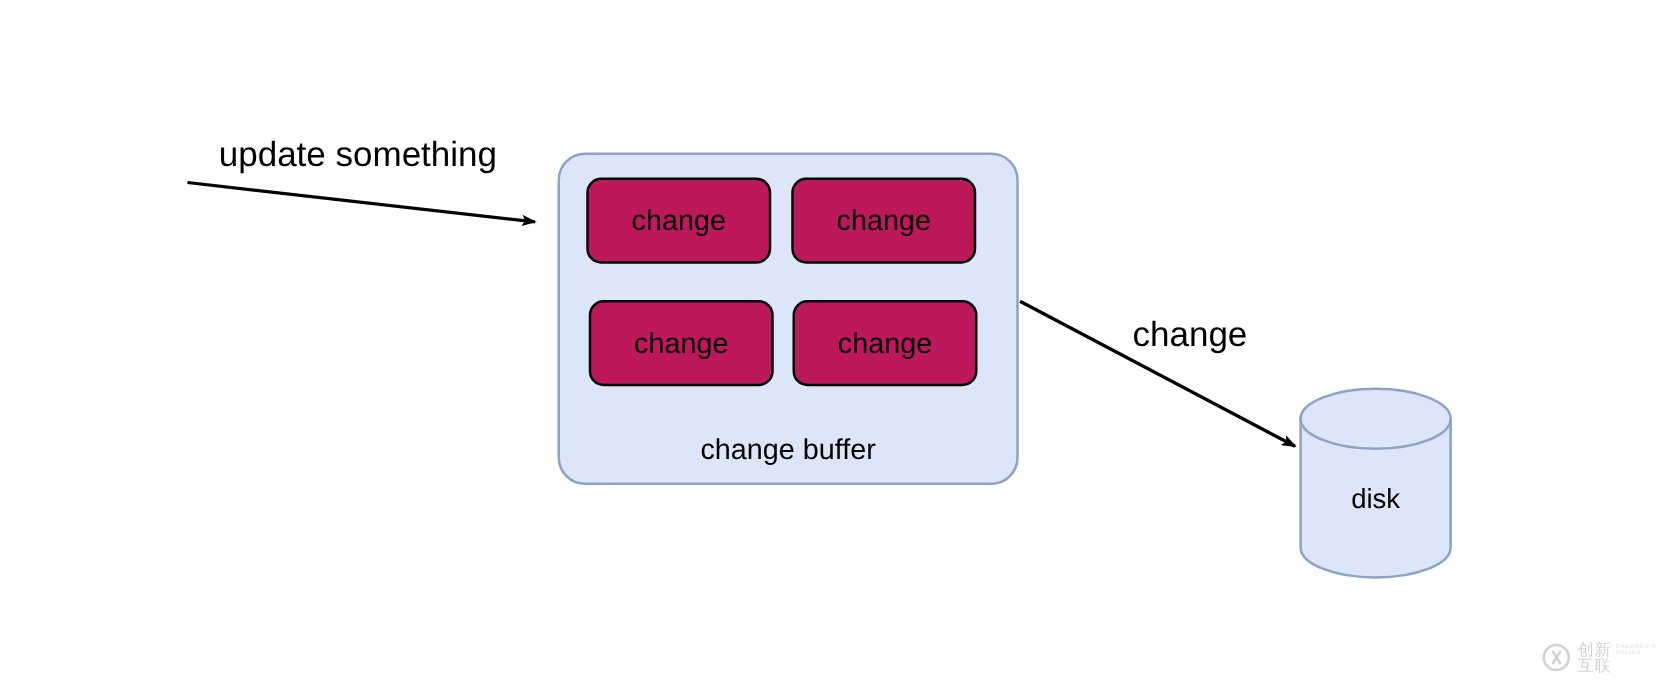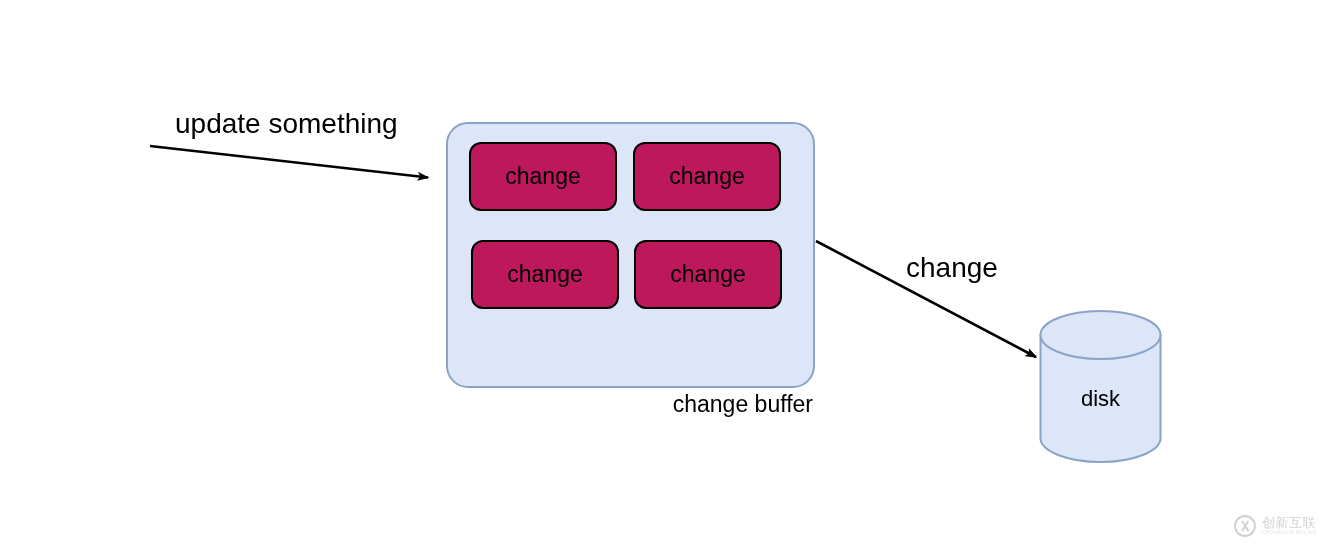--- a/index.html
+++ b/index.html
@@ -64,24 +64,23 @@
   #change-box-0 { left: 21px;  top: 18px;  }
   #change-box-1 { left: 185px; top: 18px;  }
   #change-box-2 { left: 23px;  top: 116px; }
   #change-box-3 { left: 186px; top: 116px; }
 
   #change-buffer-label {
     position: absolute;
     left: 0;
     right: 0;
     top: 222px;
-    text-align: right;
+    text-align: center;
     font-size: 23px;
     color: #000000;
-    margin-top: 45px;
   }
 
   
   .edge-label {
     position: absolute;
     font-size: 28px;
     color: #000000;
     white-space: nowrap;
     line-height: 1;
   }
@@ -112,21 +111,21 @@
     gap: 5px;
     opacity: 0.45;
   }
   #watermark .wm-mark {
     width: 24px;
     height: 24px;
     flex: 0 0 24px;
   }
   #watermark .wm-text {
     display: flex;
-    flex-direction: column;
+    flex-direction: row;
     justify-content: center;
     line-height: 1;
   }
   #watermark .wm-cn {
     font-size: 13px;
     color: #9a9a9a;
     letter-spacing: 0.5px;
   }
   #watermark .wm-en {
     font-size: 4.5px;

